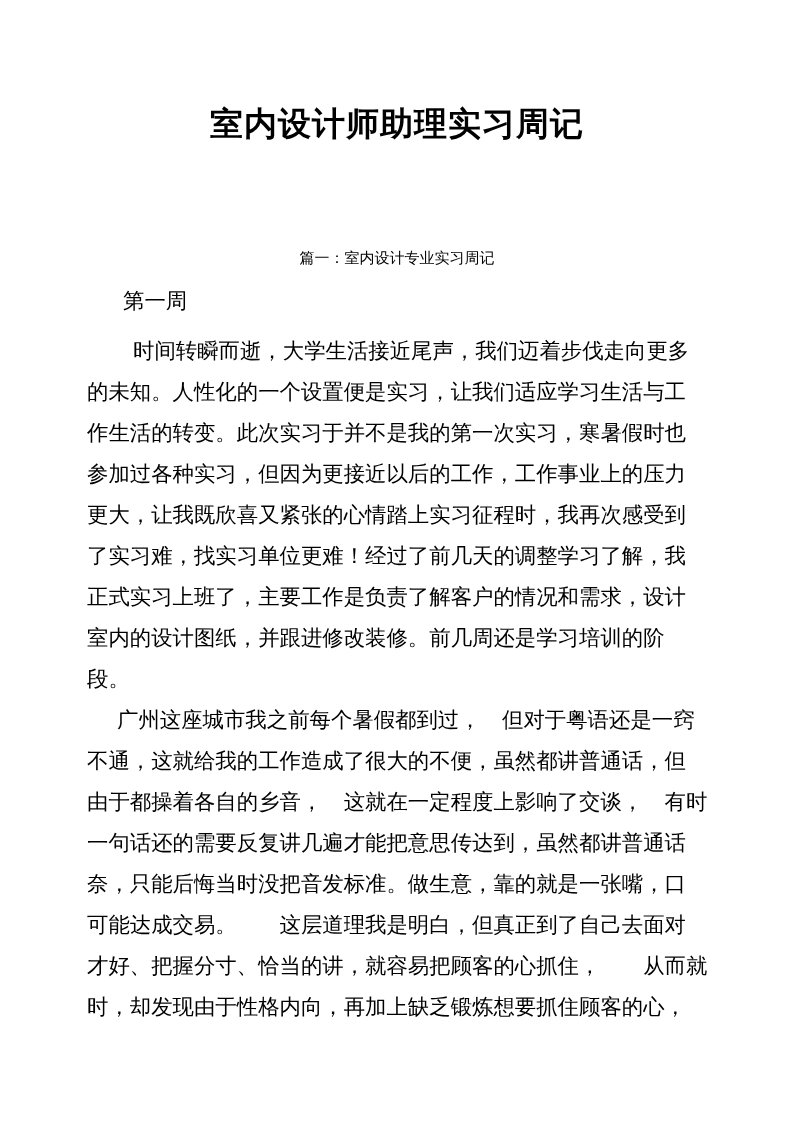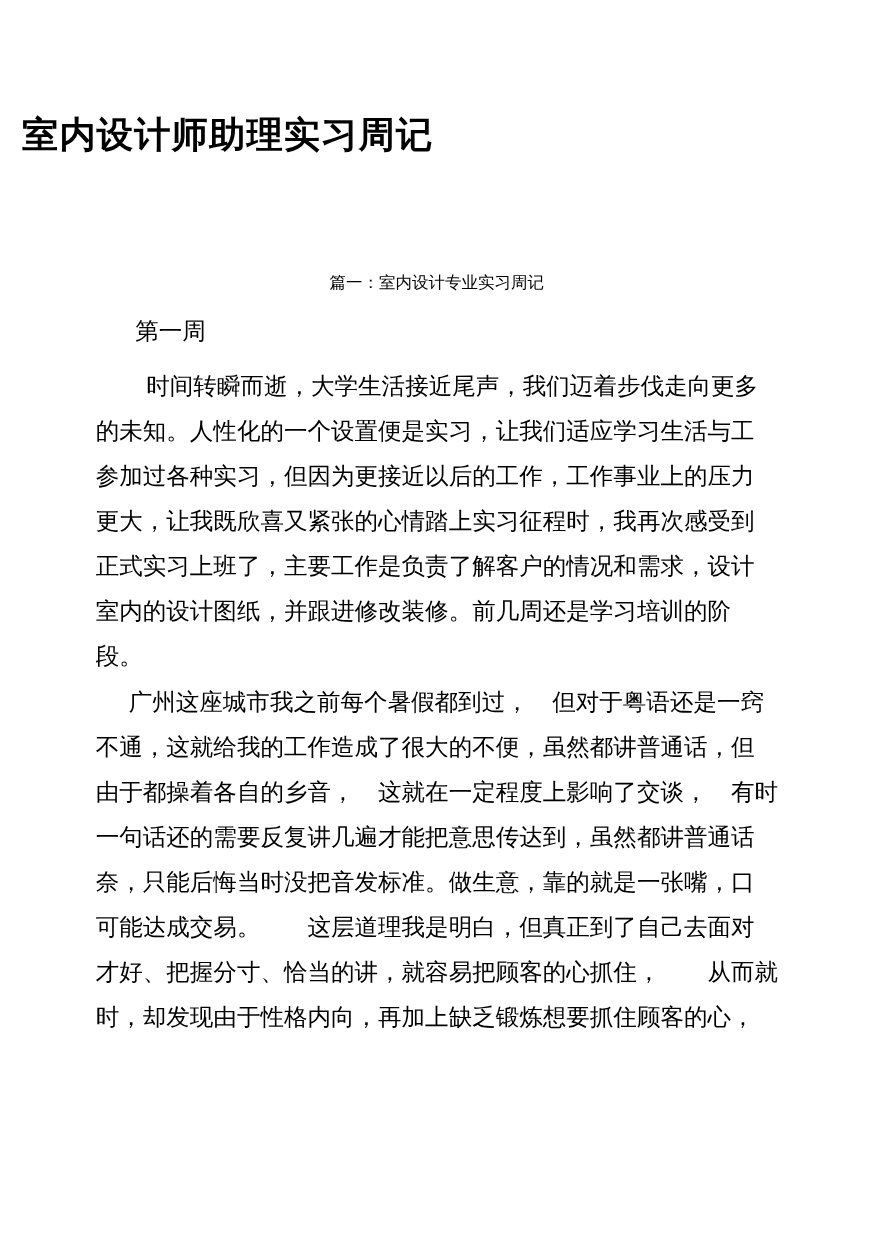--- a/index.html
+++ b/index.html
@@ -14,26 +14,26 @@
     background: #ffffff;
     color: #000000;
     font-family: "Liberation Serif", "DejaVu Serif", serif;
     overflow: hidden;
   }
   .doc-title {
     position: absolute;
     top: 101px;
     left: 0;
     right: 0;
+    text-align: center;
     font-size: 33px;
     font-weight: bold;
     line-height: 46px;
     letter-spacing: 1px;
     white-space: nowrap;
-    margin-left: 20px;
   }
   .doc-subtitle {
     position: absolute;
     top: 244px;
     left: 0;
     right: 0;
     text-align: center;
     font-size: 15px;
     line-height: 28px;
     white-space: nowrap;
@@ -68,22 +68,24 @@
 
   <div class="doc-title">室内设计师助理实习周记</div>
 
   <div class="doc-subtitle">篇一：室内设计专业实习周记</div>
 
   <div class="section-heading">第一周</div>
 
   <div class="body-text">
     <div class="line indent-a">时间转瞬而逝，大学生活接近尾声，我们迈着步伐走向更多</div>
     <div class="line">的未知。人性化的一个设置便是实习，让我们适应学习生活与工</div>
+    <div class="line">作生活的转变。此次实习于并不是我的第一次实习，寒暑假时也</div>
     <div class="line">参加过各种实习，但因为更接近以后的工作，工作事业上的压力</div>
     <div class="line">更大，让我既欣喜又紧张的心情踏上实习征程时，我再次感受到</div>
+    <div class="line">了实习难，找实习单位更难！经过了前几天的调整学习了解，我</div>
     <div class="line">正式实习上班了，主要工作是负责了解客户的情况和需求，设计</div>
     <div class="line">室内的设计图纸，并跟进修改装修。前几周还是学习培训的阶</div>
     <div class="line">段。</div>
     <div class="line indent-b">广州这座城市我之前每个暑假都到过，　但对于粤语还是一窍</div>
     <div class="line">不通，这就给我的工作造成了很大的不便，虽然都讲普通话，但</div>
     <div class="line">由于都操着各自的乡音，　这就在一定程度上影响了交谈，　有时</div>
     <div class="line">一句话还的需要反复讲几遍才能把意思传达到，虽然都讲普通话</div>
     <div class="line">奈，只能后悔当时没把音发标准。做生意，靠的就是一张嘴，口</div>
     <div class="line">可能达成交易。　　这层道理我是明白，但真正到了自己去面对</div>
     <div class="line">才好、把握分寸、恰当的讲，就容易把顾客的心抓住，　　从而就</div>

